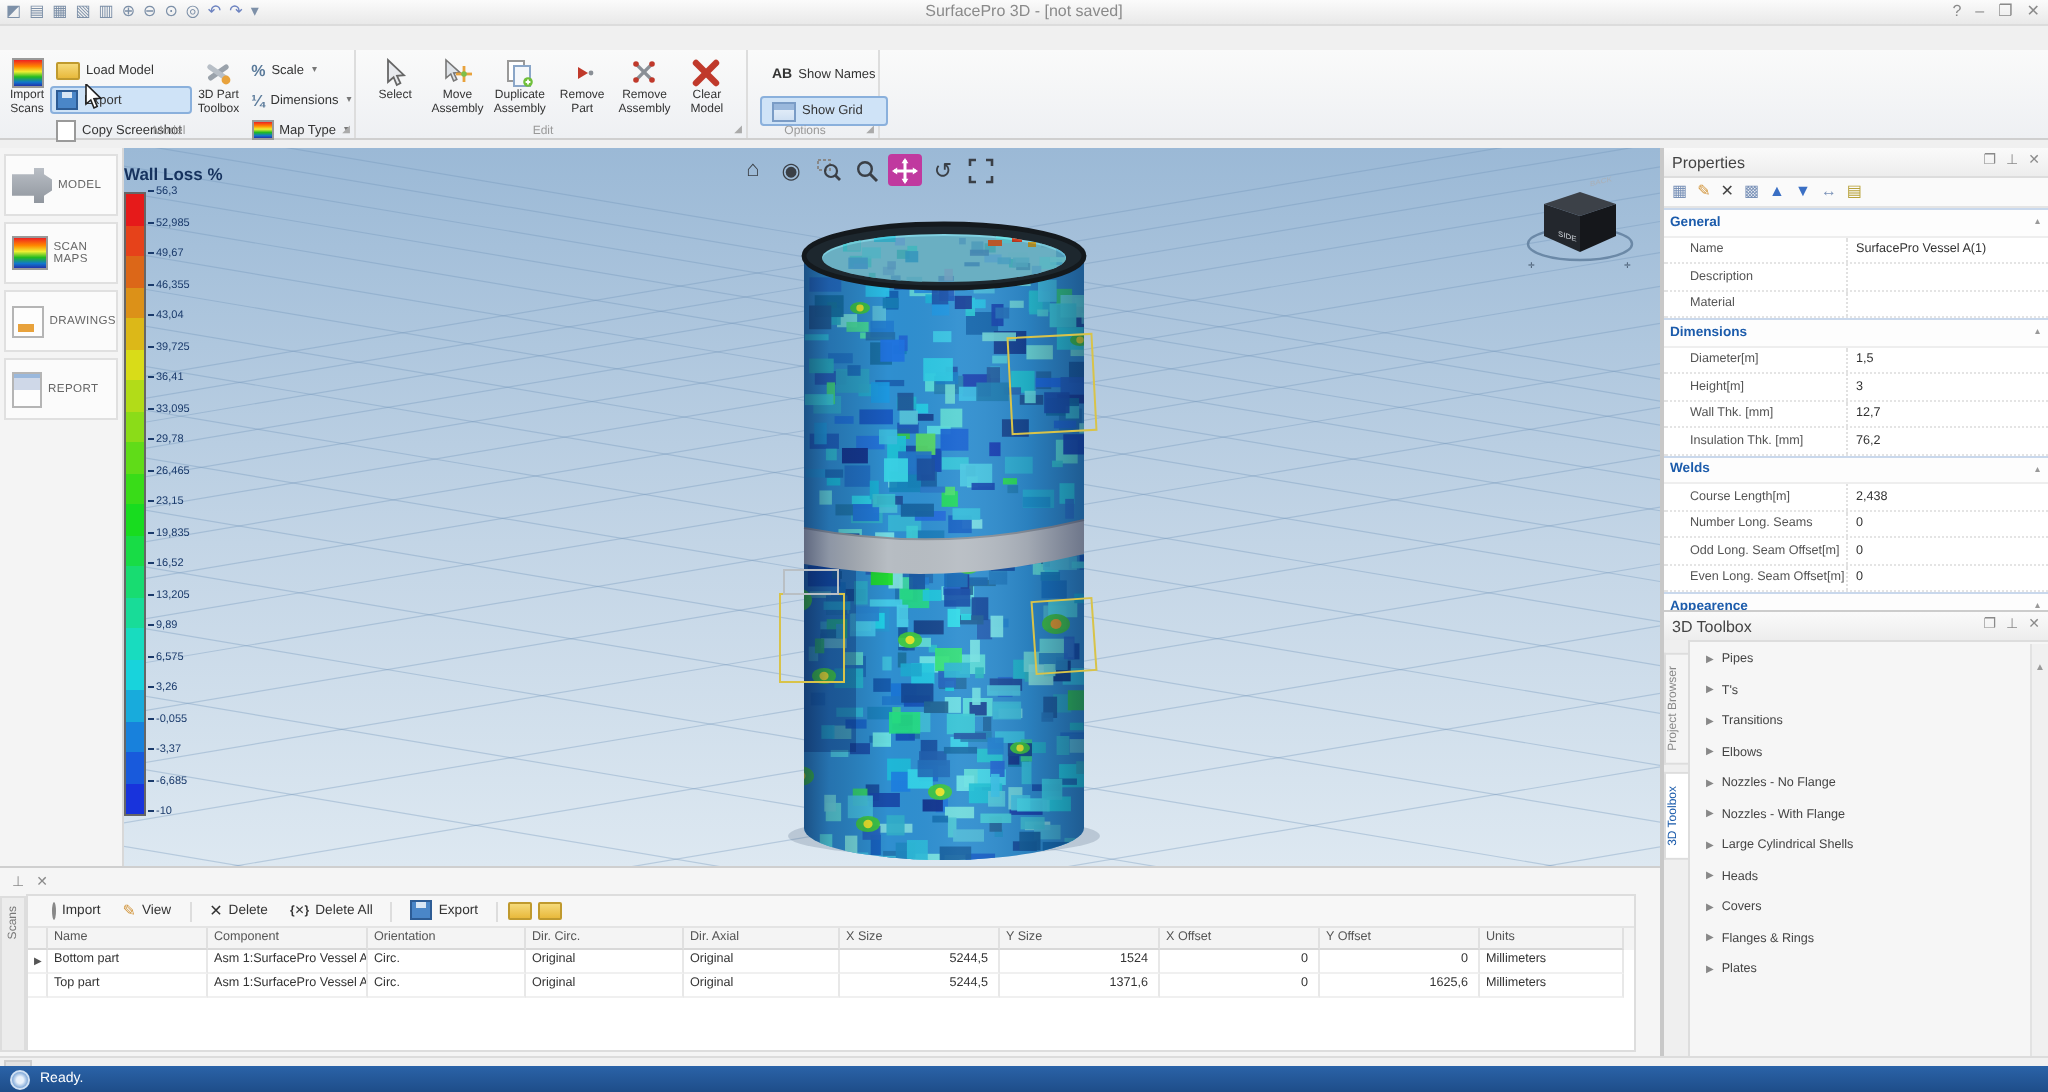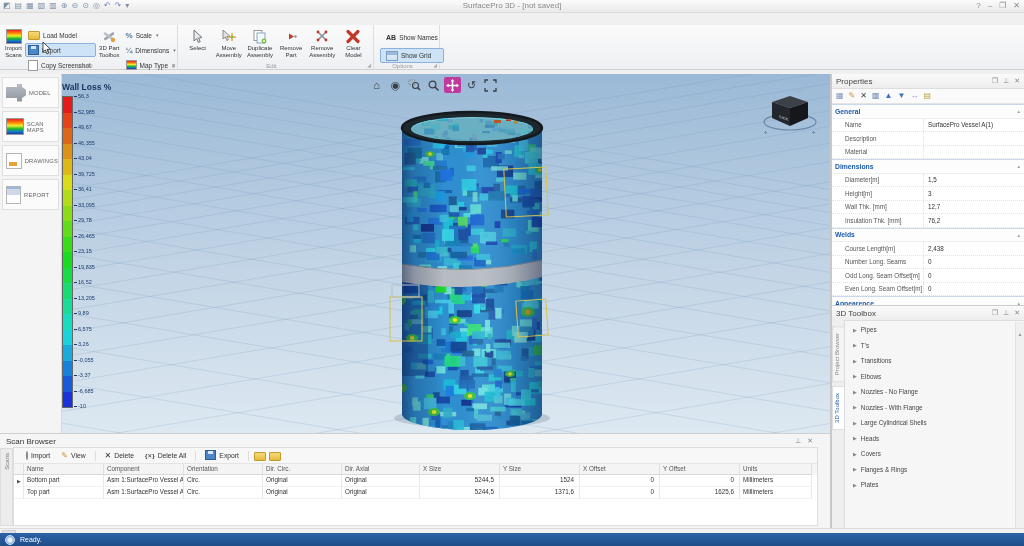--- a/index.html
+++ b/index.html
@@ -1187,21 +1187,20 @@
               <span>Plates</span>
             </div>
           </div>
         <div class="tb-scroll"><span>▲</span></div>
       </div>
     </div>
   </div>
 
   <div class="scanbrowser">
     <div class="sb-header">
-      <span class="sb-title">Scan Browser</span>
       <span class="sb-hdr-icons">
         <span>⊥</span>
         <span>✕</span>
       </span>
     </div>
     <div class="sb-side">
         <span>Scans</span>
       </div>
     <div class="sb-main">
       <div class="sb-toolbar" id="sbToolbar">

